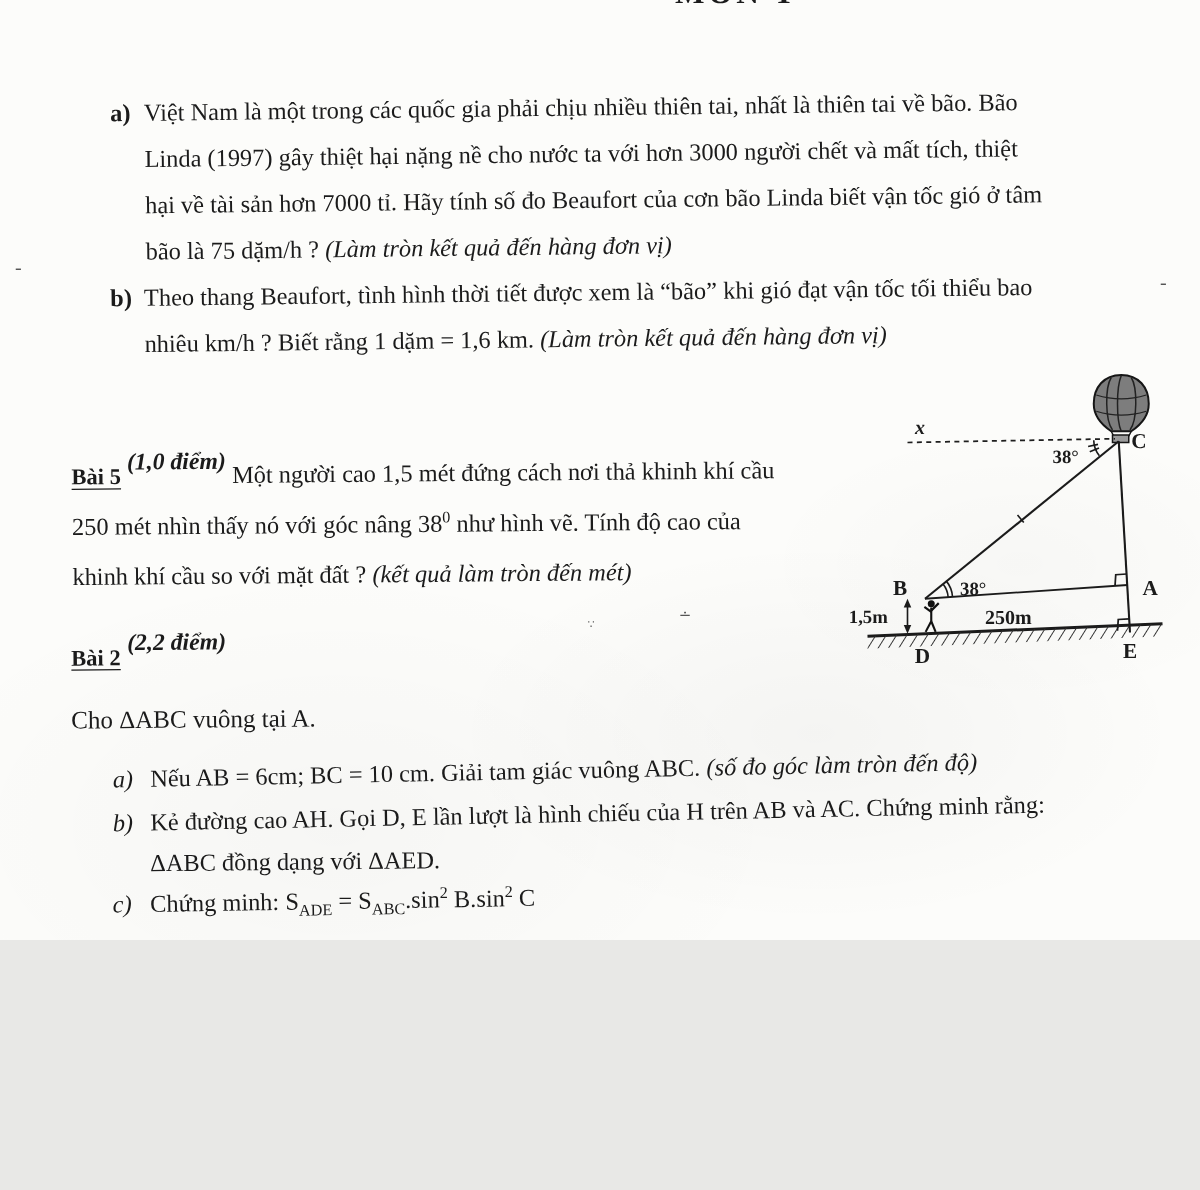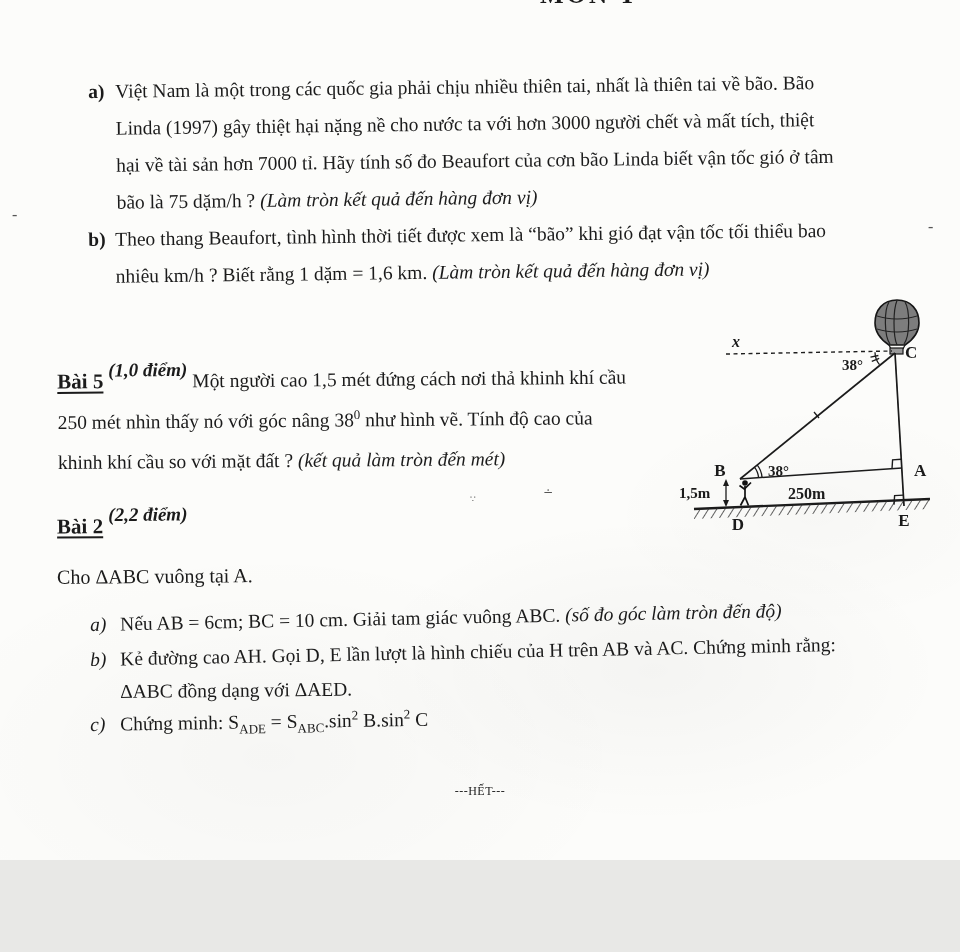--- a/index.html
+++ b/index.html
@@ -1,33 +1,33 @@
 <!DOCTYPE html>
 <html><head>
 <meta charset="utf-8">
 <style>
   html,body{margin:0;padding:0;background:#e8e8e6;}
   #page{
-    position:relative;width:960px;height:860px;margin:0 auto;overflow:hidden;
+    position:relative;width:960px;height:752px;margin:0 auto;overflow:hidden;
     background:
       radial-gradient(ellipse 420px 220px at 68% 78%, rgba(0,0,0,0.03), transparent 70%),
       radial-gradient(ellipse 520px 300px at 28% 88%, rgba(0,0,0,0.025), transparent 70%),
       radial-gradient(ellipse 300px 160px at 85% 60%, rgba(0,0,0,0.02), transparent 70%),
       #fcfcfa;
     font-family:"Liberation Serif","DejaVu Serif",serif;
     color:#1b1b1b;
   }
   .abs{position:absolute;}
   .para{font-size:19.5px;line-height:37px;transform-origin:left top;}
   .pline{white-space:nowrap;}
   .marker-b{font-weight:bold;display:inline-block;width:27px;}
   .marker-i{font-style:italic;display:inline-block;width:30px;}
   .indent{padding-left:27px;}
   .it{font-style:italic;}
-  .heading{font-weight:bold;font-size:21px;text-decoration:underline;text-underline-offset:3px;}
+  .heading{font-weight:bold;font-size:18px;text-decoration:underline;text-underline-offset:3px;}
   .pts{font-weight:bold;font-style:italic;font-size:19px;vertical-align:super;text-decoration:none;display:inline-block;transform:translateY(-4px);}
   sup.s0{font-size:13px;vertical-align:super;line-height:0;}
   .fsub{font-size:13px;vertical-align:sub;line-height:0;}
   .fsup{font-size:13px;vertical-align:super;line-height:0;}
   .header-crop{left:540px;top:0;width:200px;height:8px;overflow:hidden;}
   .header-crop span{display:block;margin-top:-19px;font-weight:bold;font-size:25px;letter-spacing:3px;white-space:nowrap;}
   .endmark{left:0;right:0;top:784px;text-align:center;font-size:12px;letter-spacing:0.5px;}
   .speck{position:absolute;color:#555;font-size:12px;}
   .bottom-strip{
     left:300px;top:941px;width:632px;height:5px;

